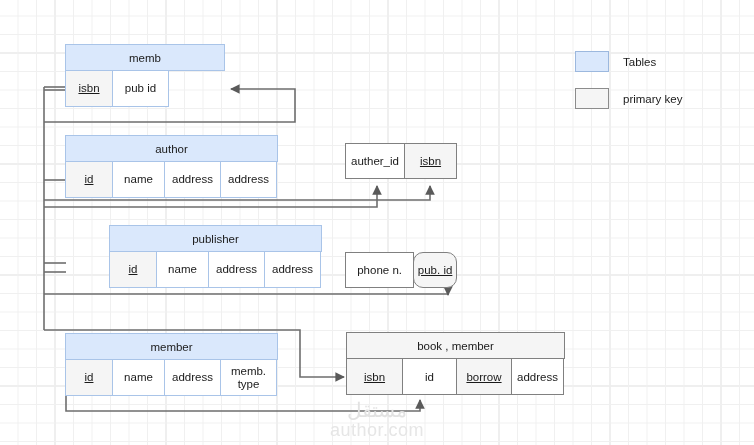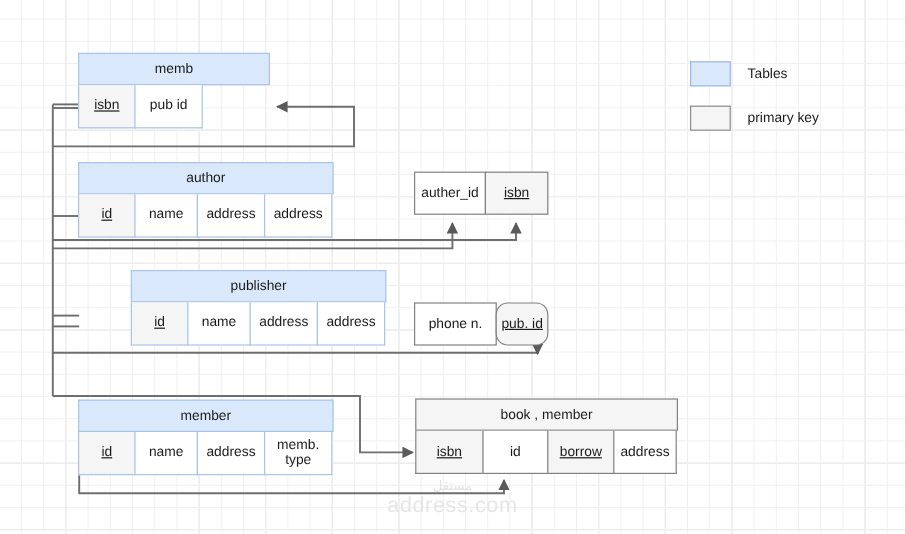--- a/index.html
+++ b/index.html
@@ -141,21 +141,21 @@
   .watermark {
     position: absolute;
     left: 0;
     top: 400px;
     width: 754px;
     text-align: center;
     pointer-events: none;
     user-select: none;
   }
   .wm-ar {
-    font-size: 11px;
+    font-size: 20px;
     color: #e2e2e2;
     letter-spacing: 1px;
     line-height: 1;
   }
   .wm-en {
     font-size: 18px;
     color: #e6e6e6;
     line-height: 1.15;
     letter-spacing: 0.5px;
   }
@@ -309,16 +309,16 @@
     <div class="legend-label">Tables</div>
   </div>
 
   <div class="legend-row" style="left:575px; top:88px;">
     <div class="legend-swatch pk"></div>
     <div class="legend-label">primary key</div>
   </div>
 
   <div class="watermark">
     <div class="wm-ar">مستقل</div>
-    <div class="wm-en">address.com</div>
+    <div class="wm-en">author.com</div>
   </div>
 
 </div>
 
 </body></html>

